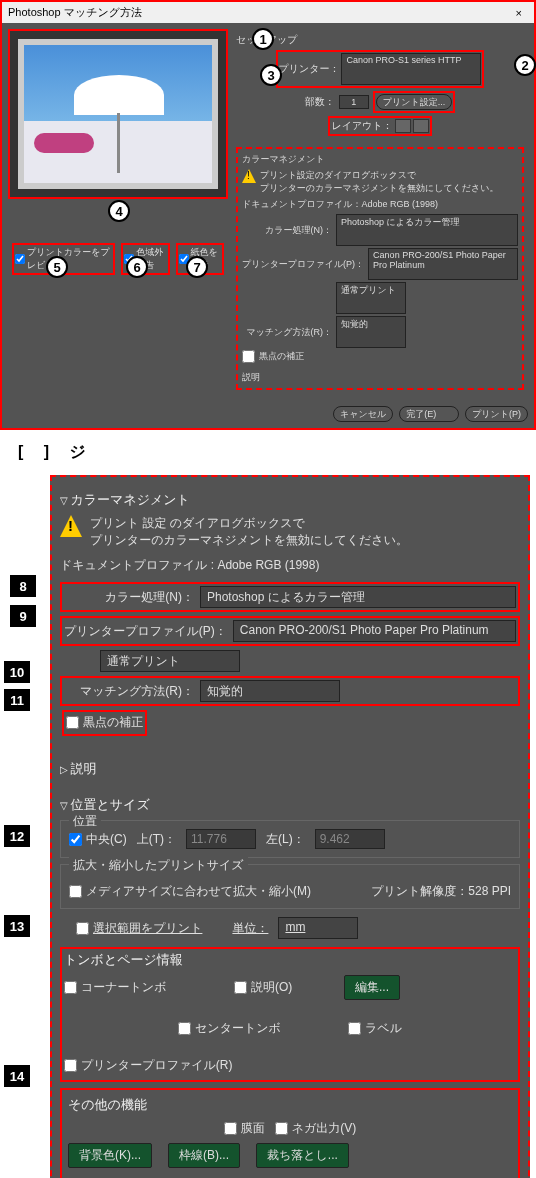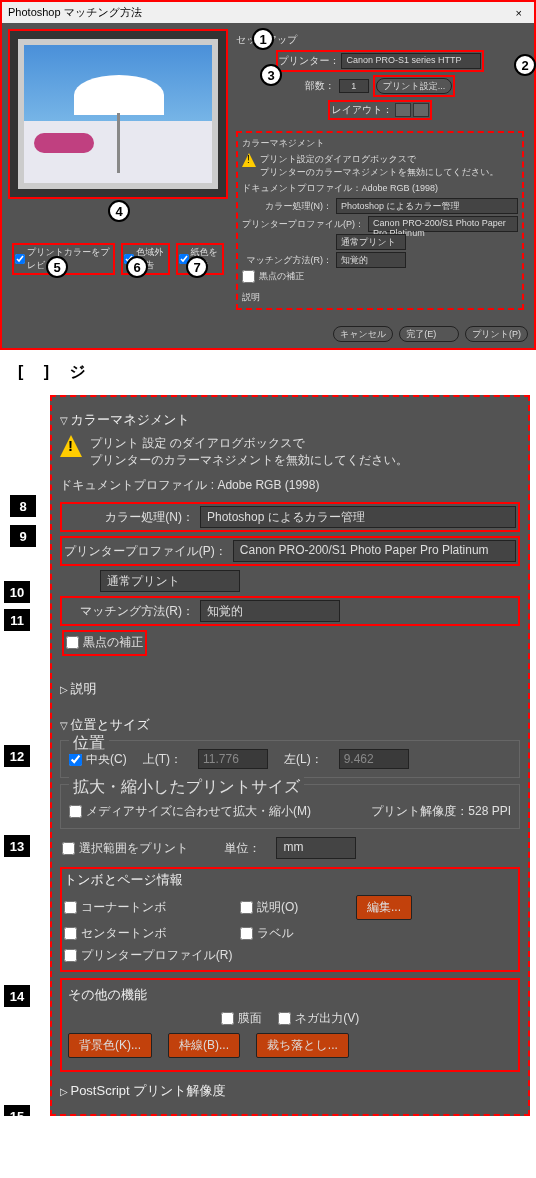--- a/index.html
+++ b/index.html
@@ -20,21 +20,21 @@
   .photo-flowers { position: absolute; bottom: 30px; left: 10px; width: 60px; height: 20px; background: #c04080; border-radius: 10px; }
   
   .preview-checks { display: flex; gap: 6px; margin-top: 40px; padding: 4px; }
   .preview-checks label { display: flex; align-items: center; gap: 2px; font-size: 9px; border: 2px solid red; padding: 1px; }
   .preview-checks input { width: 10px; height: 10px; }
   
   .right-pane { flex: 1; font-size: 10px; }
   .setup-box { padding: 4px; }
   .row { display: flex; align-items: center; gap: 4px; margin: 3px 0; justify-content: center; }
   .row .lbl { text-align: right; }
-  .dd { background: #444; border: 1px solid #222; color: #ddd; padding: 1px 4px; min-width: 140px; height: 16px; font-size: 9px; }
+  .dd { background: #444; border: 1px solid #222; color: #ddd; padding: 1px 4px; min-width: 140px; height: 32px; font-size: 9px; }
   .select-narrow { min-width: 60px; }
   .btn-s { background: #555; border: 1px solid #222; color: #ddd; padding: 1px 6px; font-size: 9px; height: 16px; border-radius: 8px; }
   .wrap-red { border: 2px solid red; padding: 1px; display: inline-flex; align-items: center; gap: 2px; }
   .orient-btn { width: 16px; height: 14px; background: #666; border: 1px solid #333; display: inline-block; }
   .num-in { width: 30px; background: #444; border: 1px solid #222; color: #ddd; text-align: center; height: 14px; font-size: 9px; }
   
   .cm-section { border: 2px dashed red; padding: 4px; margin: 4px; font-size: 9px; }
   .cm-section .sec-hdr { color: #ddd; margin-bottom: 3px; }
   .warn-row { display: flex; gap: 4px; align-items: flex-start; margin: 2px 0; }
   .warn-icon { width: 14px; height: 14px; background: #fc0; clip-path: polygon(50% 0, 100% 100%, 0 100%); position: relative; }
@@ -62,29 +62,29 @@
   .detail .warn-big::after { content: "!"; position: absolute; color: #000; font-size: 15px; left: 8px; top: 2px; font-weight: bold; }
   .detail .dprof { margin: 8px 0; }
   
   .det-row { display: flex; align-items: center; gap: 6px; margin: 4px 0; }
   .det-row .lbl { min-width: 130px; text-align: right; }
   .det-dd { background: #444; border: 1px solid #222; color: #ddd; padding: 2px 6px; flex: 1; height: 22px; font-size: 12px; }
   .det-dd.short { flex: 0 0 140px; }
   .red-box { border: 2px solid red; padding: 2px; }
   
   .group { border: 1px solid #666; padding: 8px; margin: 6px 0; position: relative; }
-  .group-title { position: absolute; top: -8px; left: 8px; background: #535353; padding: 0 4px; font-size: 16px; }
+  .group-title { position: absolute; top: -8px; left: 8px; background: #535353; padding: 0 4px; font-size: 12px; }
   .cbx { display: inline-flex; align-items: center; gap: 4px; }
   .cbx input { width: 13px; height: 13px; }
   .txt-in { background: #444; border: 1px solid #222; color: #ddd; padding: 2px 4px; width: 70px; height: 20px; font-size: 12px; }
   .txt-in.ro { background: #3a3a3a; color: #888; }
   
-  .btn-m { background: #c2410c; border: 1px solid #222; color: #ddd; padding: 3px 10px; font-size: 12px; border-radius: 2px; }
-  
-  .flex-row { display: flex; align-items: center; gap: 16px; flex-wrap: wrap; }
+  .btn-m { background: #14532d; border: 1px solid #222; color: #ddd; padding: 3px 10px; font-size: 12px; border-radius: 2px; }
+  
+  .flex-row { display: flex; align-items: center; gap: 10px; flex-wrap: wrap; }
   .col3 { display: flex; gap: 20px; }
   .col3 > div { display: flex; flex-direction: column; gap: 4px; }
   
   .container { position: relative; }
 </style>
 </head>
 <body>
 
 <div class="container">
 
@@ -257,21 +257,21 @@
     <div class="group-title">拡大・縮小したプリントサイズ</div>
     <div class="flex-row" style="margin-top:10px;">
       <label class="cbx">
               <input type="checkbox" style="">
               <span>メディアサイズに合わせて拡大・縮小(M)</span>
             </label>
       <span style="margin-left:auto;">プリント解像度：528 PPI</span>
     </div>
   </div>
   
-  <div class="flex-row" style="margin:8px 2px;">
+  <div class="flex-row" style="margin:8px 16px;text-decoration:underline;">
     <label class="cbx">
             <input type="checkbox" style="">
             <span>選択範囲をプリント</span>
           </label>
     <span style="margin-left:20px;">単位：</span>
     <span class="det-dd short" style="flex:0 0 80px;">mm</span>
   </div>
   
   <div class="red-box" style="">
     <div class="sec-title" style="margin-top:0;">トンボとページ情報</div>
@@ -279,21 +279,21 @@
       <label class="cbx" style="width:160px;">
               <input type="checkbox" style="">
               <span>コーナートンボ</span>
             </label>
       <label class="cbx" style="width:100px;">
               <input type="checkbox" style="">
               <span>説明(O)</span>
             </label>
       <span class="btn-m">編集...</span>
     </div>
-    <div class="flex-row" style="margin:5px 0;">
+    <div class="flex-row" style="margin:20px 0;justify-content:center;">
       <label class="cbx" style="width:160px;">
               <input type="checkbox" style="">
               <span>センタートンボ</span>
             </label>
       <label class="cbx">
               <input type="checkbox" style="">
               <span>ラベル</span>
             </label>
     </div>
     <div class="flex-row" style="margin:4px 0;">

